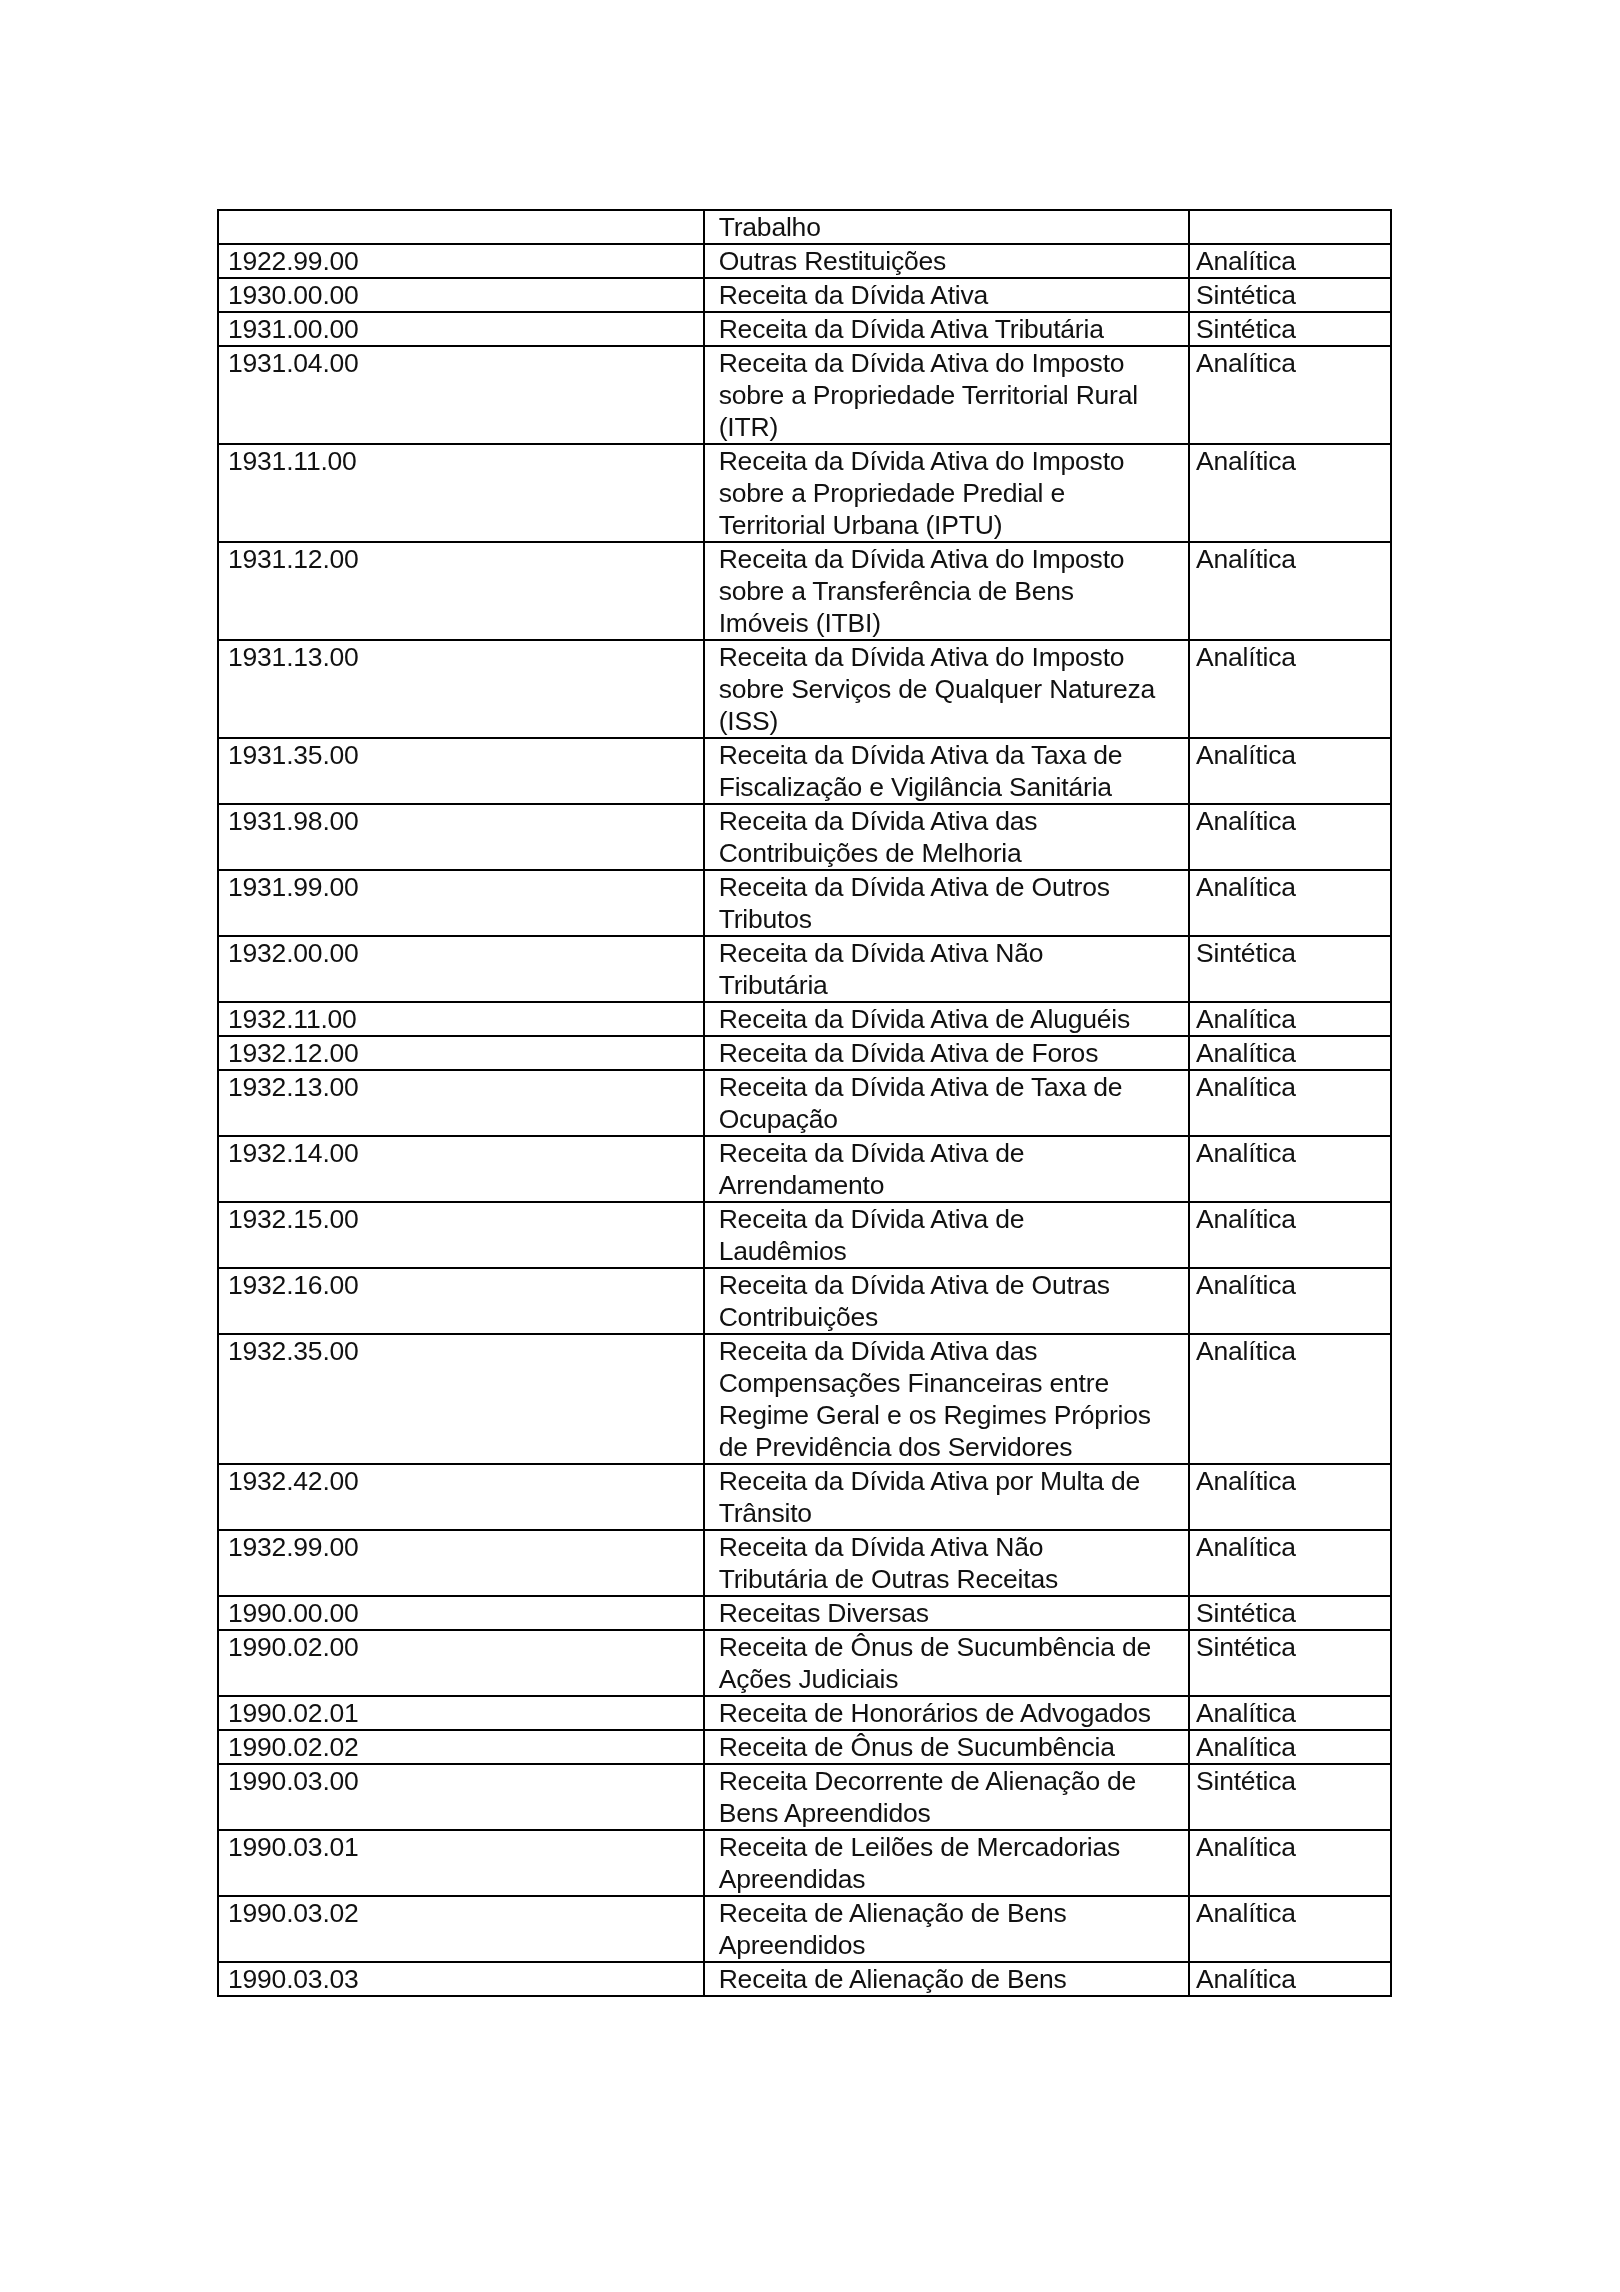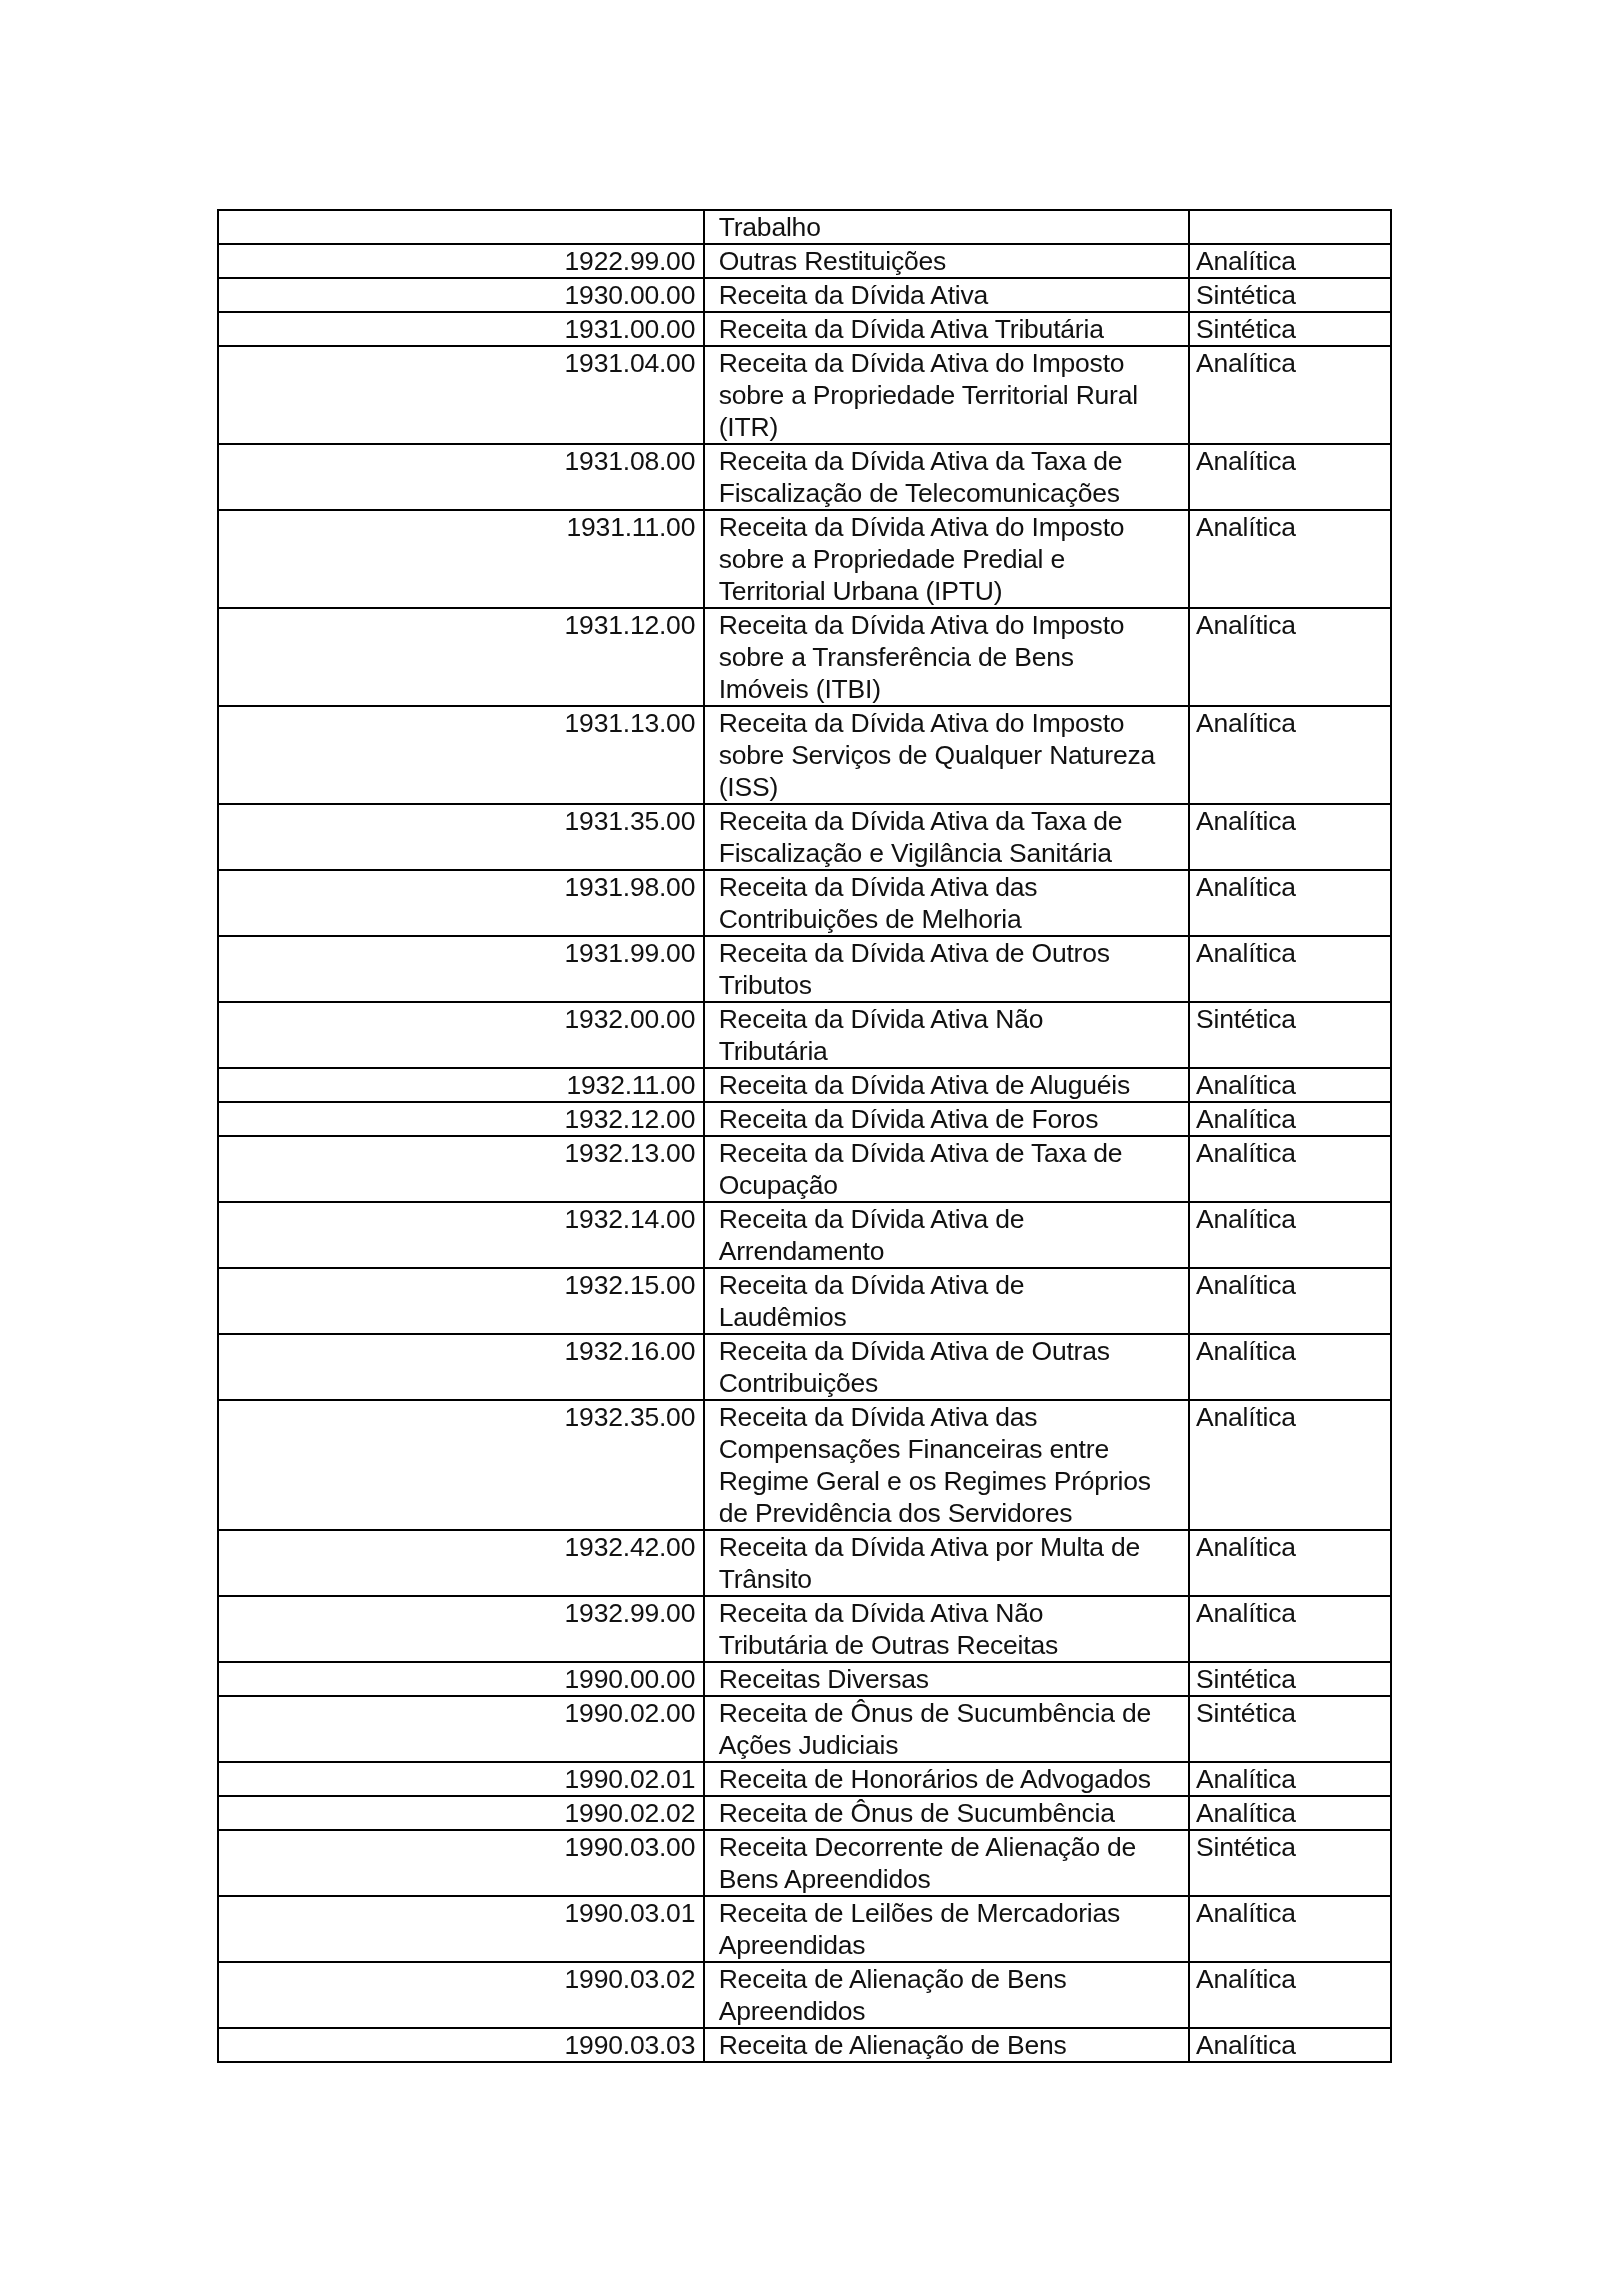--- a/index.html
+++ b/index.html
@@ -38,21 +38,21 @@
     table.codes td {
       border: 2.5px solid #000;
       padding: 0 7.8px 0 14.7px;
       vertical-align: top;
       font-size: 26.5px;
       line-height: 32px;
       white-space: pre-line;
       letter-spacing: -0.2px;
       overflow: hidden;
     }
-    table.codes td.code { padding-left: 1px; text-align: right; }
+    table.codes td.code { padding-left: 9px; }
     table.codes td.desc { padding-left: 13.7px; }
     table.codes td.type { padding-left: 6px; }
   </style>
 </head>
 <body>
 
 <div class="page">
   <table class="codes">
     <colgroup>
       <col class="c1">
@@ -81,26 +81,20 @@
           <td class="type">Sintética</td>
         </tr>
         <tr>
           <td class="code">1931.04.00</td>
           <td class="desc">Receita da Dívida Ativa do Imposto
 sobre a Propriedade Territorial Rural
 (ITR)</td>
           <td class="type">Analítica</td>
         </tr>
         <tr>
-          <td class="code">1931.08.00</td>
-          <td class="desc">Receita da Dívida Ativa da Taxa de
-Fiscalização de Telecomunicações</td>
-          <td class="type">Analítica</td>
-        </tr>
-        <tr>
           <td class="code">1931.11.00</td>
           <td class="desc">Receita da Dívida Ativa do Imposto
 sobre a Propriedade Predial e
 Territorial Urbana (IPTU)</td>
           <td class="type">Analítica</td>
         </tr>
         <tr>
           <td class="code">1931.12.00</td>
           <td class="desc">Receita da Dívida Ativa do Imposto
 sobre a Transferência de Bens

